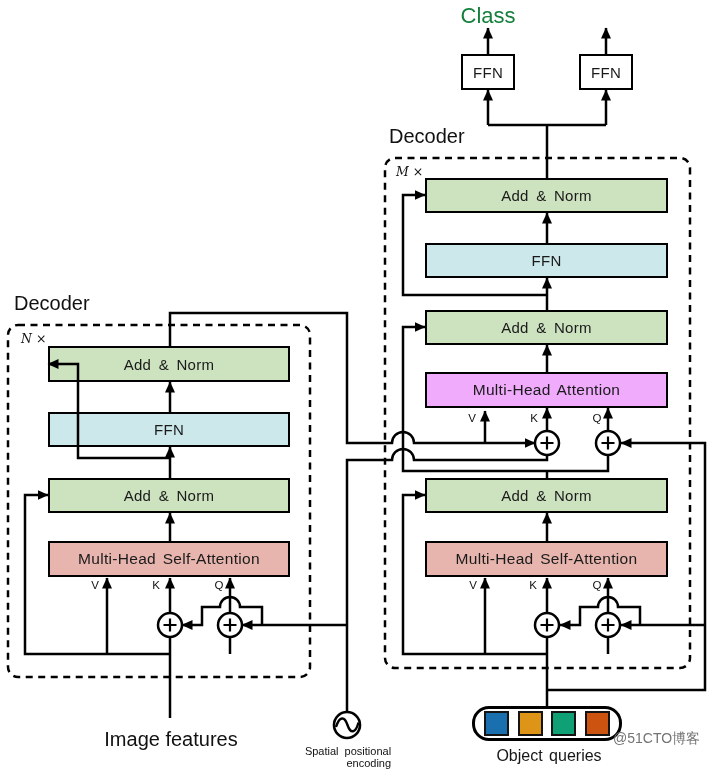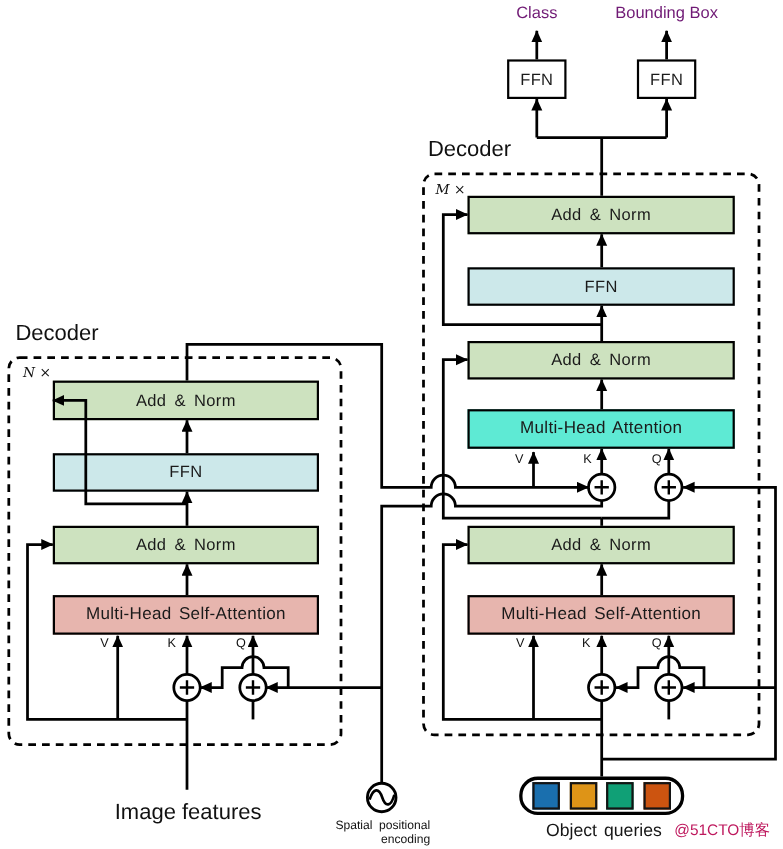--- a/index.html
+++ b/index.html
@@ -12,21 +12,21 @@
     display:flex;align-items:center;justify-content:center;
     font-size:15px;color:#1a1a1a;letter-spacing:.3px;word-spacing:3px;z-index:1;
   }
   .box.small-text{font-size:15.5px;word-spacing:2px;}
   .lbl{position:absolute;z-index:3;white-space:nowrap;}
   .section-title{font-size:20px;color:#111;}
   .mult{font-family:"DejaVu Serif","Liberation Serif",serif;font-style:italic;font-size:12.5px;color:#111;}
   .port{font-size:11.5px;color:#111;transform:translateX(-50%);}
   .io-label{font-size:20px;color:#111;transform:translateX(-50%);}
   .small-io{font-size:11px;color:#111;transform:translateX(-50%);text-align:center;word-spacing:3px;}
-  .top-label{font-size:15px;color:#701a75;transform:translateX(-50%);}
+  .top-label{font-size:22px;color:#15803d;transform:translateX(-50%);}
   .watermark{font-size:14px;}
   #svg-overlay{position:absolute;left:0;top:0;z-index:2;pointer-events:none;}
   #queries-pill{
     position:absolute;left:472px;top:706px;width:150px;height:35px;box-sizing:border-box;
     border:3px solid #000;border-radius:17px;display:flex;align-items:center;
     justify-content:space-between;padding:0 9px;background:#fff;z-index:1;
   }
   .query-square{width:25px;height:25px;box-sizing:border-box;border:2px solid #141414;}
 </style>
 </head>
@@ -56,21 +56,21 @@
 
   <div class="box" style="left: 425px; top: 178px; width: 243px; height: 35px; background-color: rgb(205, 226, 191);">
       <span>Add &amp; Norm</span>
     </div>
   <div class="box" style="left: 425px; top: 243px; width: 243px; height: 35px; background-color: rgb(204, 232, 234);">
       <span>FFN</span>
     </div>
   <div class="box" style="left: 425px; top: 310px; width: 243px; height: 35px; background-color: rgb(205, 226, 191);">
       <span>Add &amp; Norm</span>
     </div>
-  <div class="box small-text" style="left: 425px; top: 372px; width: 243px; height: 36px; background-color: #5eead4;">
+  <div class="box small-text" style="left: 425px; top: 372px; width: 243px; height: 36px; background-color: #f0abfc;">
       <span>Multi-Head Attention</span>
     </div>
   <div class="box" style="left: 425px; top: 478px; width: 243px; height: 35px; background-color: rgb(205, 226, 191);">
       <span>Add &amp; Norm</span>
     </div>
   <div class="box small-text" style="left: 425px; top: 541px; width: 243px; height: 36px; background-color: rgb(231, 181, 174);">
       <span>Multi-Head Self-Attention</span>
     </div>
 
   <div id="queries-pill">
@@ -176,21 +176,20 @@
         </g>
     </g>
 
     <g>
       <circle cx="347" cy="725" r="13" fill="#fff" stroke="#000" stroke-width="2.6"></circle>
       <path d="M336,727 C339.5,716 344.5,716 347.5,725 C350.5,734 355.5,733.5 358.5,722.5" fill="none" stroke="#000" stroke-width="2.4"></path>
     </g>
   </svg>
 
   <div class="lbl top-label" style="left:488px;top:3px;">Class</div>
-  <div class="lbl top-label" style="left:606px;top:3px;">Bounding Box</div>
 
   <div class="lbl section-title" style="left:14px;top:292px;">Decoder</div>
   <div class="lbl mult" style="left:21px;top:331px;">N ×</div>
 
   <div class="lbl section-title" style="left:389px;top:125px;text-align:right;">Decoder</div>
   <div class="lbl mult" style="left:396px;top:164px;">M ×</div>
 
   <div class="lbl port" style="left:95px;top:579px;">V</div>
   <div class="lbl port" style="left:156px;top:579px;">K</div>
   <div class="lbl port" style="left:219px;top:579px;">Q</div>
@@ -205,15 +204,15 @@
 
   <div class="lbl io-label" style="left:171px;top:728px;">Image features</div>
 
   <div class="lbl small-io" style="left:348px;top:745px;text-align:right;">
     <span>Spatial positional</span><br>
     <span>encoding</span>
   </div>
 
   <div class="lbl" style="left:549px;top:747px;font-size:16px;transform:translateX(-50%);word-spacing:2px;">Object queries</div>
 
-  <div class="lbl watermark" style="left: 613px; top: 746px; color: #be185d;">@51CTO博客</div>
+  <div class="lbl watermark" style="left: 613px; top: 730px; color: #737373;">@51CTO博客</div>
 
 </div>
 
 </body></html>

